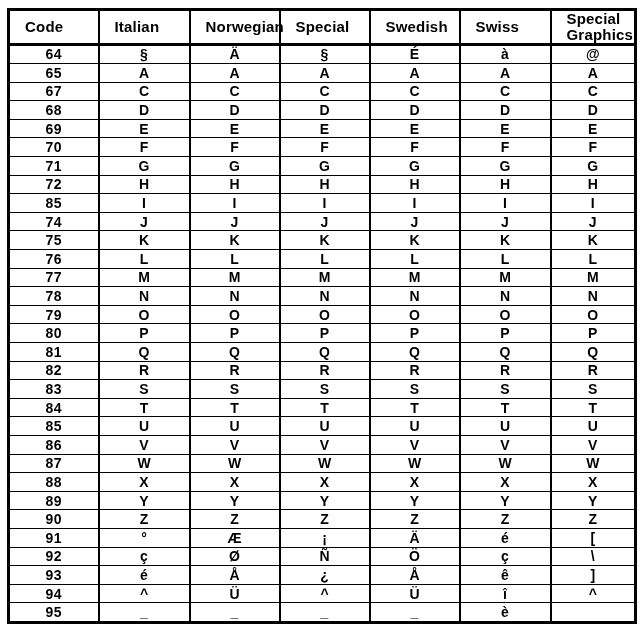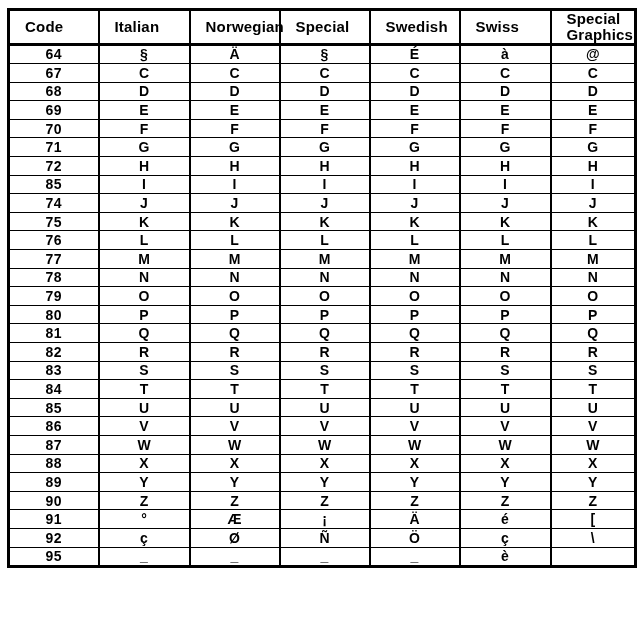--- a/index.html
+++ b/index.html
@@ -88,20 +88,29 @@
         <tr>
           <td>64</td>
           <td>§</td>
           <td>Ä</td>
           <td>§</td>
           <td>É</td>
           <td>à</td>
           <td>@</td>
         </tr>
         <tr>
+          <td>65</td>
+          <td>A</td>
+          <td>A</td>
+          <td>A</td>
+          <td>A</td>
+          <td>A</td>
+          <td>A</td>
+        </tr>
+        <tr>
           <td>67</td>
           <td>C</td>
           <td>C</td>
           <td>C</td>
           <td>C</td>
           <td>C</td>
           <td>C</td>
         </tr>
         <tr>
           <td>68</td>
@@ -322,20 +331,38 @@
         <tr>
           <td>92</td>
           <td>ç</td>
           <td>Ø</td>
           <td>Ñ</td>
           <td>Ö</td>
           <td>ç</td>
           <td>\</td>
         </tr>
         <tr>
+          <td>93</td>
+          <td>é</td>
+          <td>Å</td>
+          <td>¿</td>
+          <td>Å</td>
+          <td>ê</td>
+          <td>]</td>
+        </tr>
+        <tr>
+          <td>94</td>
+          <td>^</td>
+          <td>Ü</td>
+          <td>^</td>
+          <td>Ü</td>
+          <td>î</td>
+          <td>^</td>
+        </tr>
+        <tr>
           <td>95</td>
           <td>_</td>
           <td>_</td>
           <td>_</td>
           <td>_</td>
           <td>è</td>
           <td></td>
         </tr>
       </tbody>
   </table>

